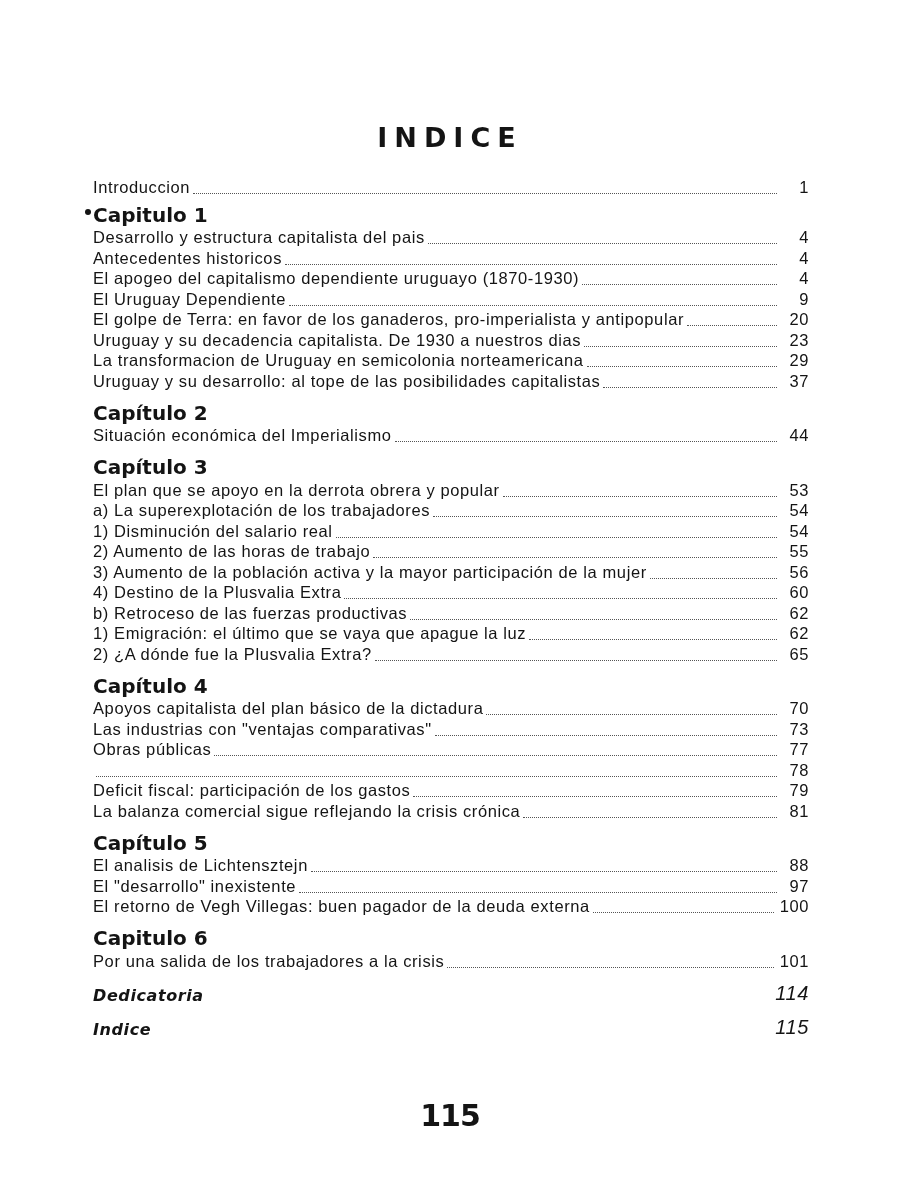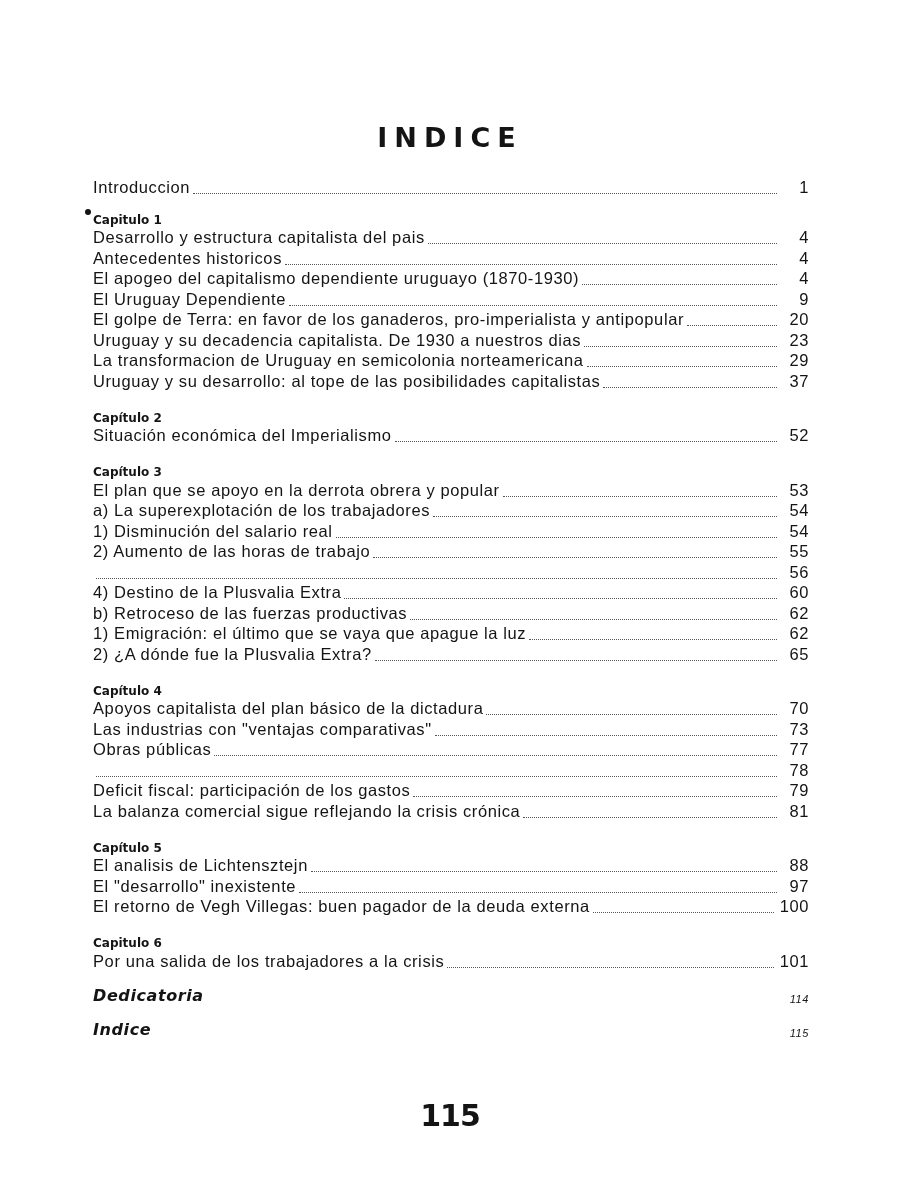--- a/index.html
+++ b/index.html
@@ -6,26 +6,26 @@
     body { width: 900px; height: 1199px; position: relative; overflow: hidden; color: #141414;
       font-family: "Liberation Sans", sans-serif; }
     .page-title { position: absolute; top: 122px; left: 0; width: 900px; text-align: center;
       font-family: "DejaVu Sans", sans-serif; font-weight: bold; font-size: 27px; letter-spacing: 7px; }
     .toc { position: absolute; left: 93px; top: 176px; width: 716px; }
     .row { display: flex; align-items: flex-end; height: 20.5px; font-size: 16.5px; letter-spacing: 0.6px; }
     .row .label { white-space: nowrap; }
     .row .leader { flex: 1 1 auto; border-bottom: 1.5px dotted #555; margin: 0 6px 0 3px; height: 0; transform: translateY(-3px); }
     .row .leader.blank { border-bottom: none; }
     .row .page { min-width: 26px; text-align: right; white-space: nowrap; }
-    .chapter { font-family: "DejaVu Sans", sans-serif; font-weight: bold; font-size: 12px; height: 20px;
+    .chapter { font-family: "DejaVu Sans", sans-serif; font-weight: bold; font-size: 20px; height: 20px;
       display: flex; align-items: flex-end; margin-top: 14px; }
     .chapter.first { margin-top: 10px; position: relative; }
     .bullet { position: absolute; left: -8px; top: 2px; width: 6px; height: 6px; border-radius: 50%; background: #141414; }
     .bold-row { font-family: "DejaVu Sans", sans-serif; font-weight: bold; font-size: 16px; margin-top: 12px; height: 22px; font-style: italic; }
-    .bold-row .page { font-family: "Liberation Sans", sans-serif; font-weight: normal; font-size: 11px; }
+    .bold-row .page { font-family: "Liberation Sans", sans-serif; font-weight: normal; font-size: 20px; }
     .page-number { position: absolute; top: 1098px; left: 0; width: 900px; text-align: center;
       font-family: "DejaVu Sans", sans-serif; font-weight: bold; font-size: 30px; letter-spacing: -1px; }
   </style>
 </head>
 <body>
 
 <div class="page-title">INDICE</div>
 
 <div class="toc">
   <div class="row">
@@ -77,21 +77,21 @@
         <span class="label">Uruguay y su desarrollo: al tope de las posibilidades capitalistas</span>
         <span class="leader"></span>
         <span class="page">37</span>
       </div>
       <div class="chapter">
         <span>Capítulo 2</span>
       </div>
       <div class="row">
         <span class="label">Situación económica del Imperialismo</span>
         <span class="leader"></span>
-        <span class="page">52</span>
+        <span class="page">44</span>
       </div>
       <div class="chapter">
         <span>Capítulo 3</span>
       </div>
       <div class="row">
         <span class="label">El plan que se apoyo en la derrota obrera y popular</span>
         <span class="leader"></span>
         <span class="page">53</span>
       </div>
       <div class="row">
@@ -103,20 +103,21 @@
         <span class="label">1) Disminución del salario real</span>
         <span class="leader"></span>
         <span class="page">54</span>
       </div>
       <div class="row">
         <span class="label">2) Aumento de las horas de trabajo</span>
         <span class="leader"></span>
         <span class="page">55</span>
       </div>
       <div class="row">
+        <span class="label">3) Aumento de la población activa y la mayor participación de la mujer</span>
         <span class="leader"></span>
         <span class="page">56</span>
       </div>
       <div class="row">
         <span class="label">4) Destino de la Plusvalia Extra</span>
         <span class="leader"></span>
         <span class="page">60</span>
       </div>
       <div class="row">
         <span class="label">b) Retroceso de las fuerzas productivas</span>

